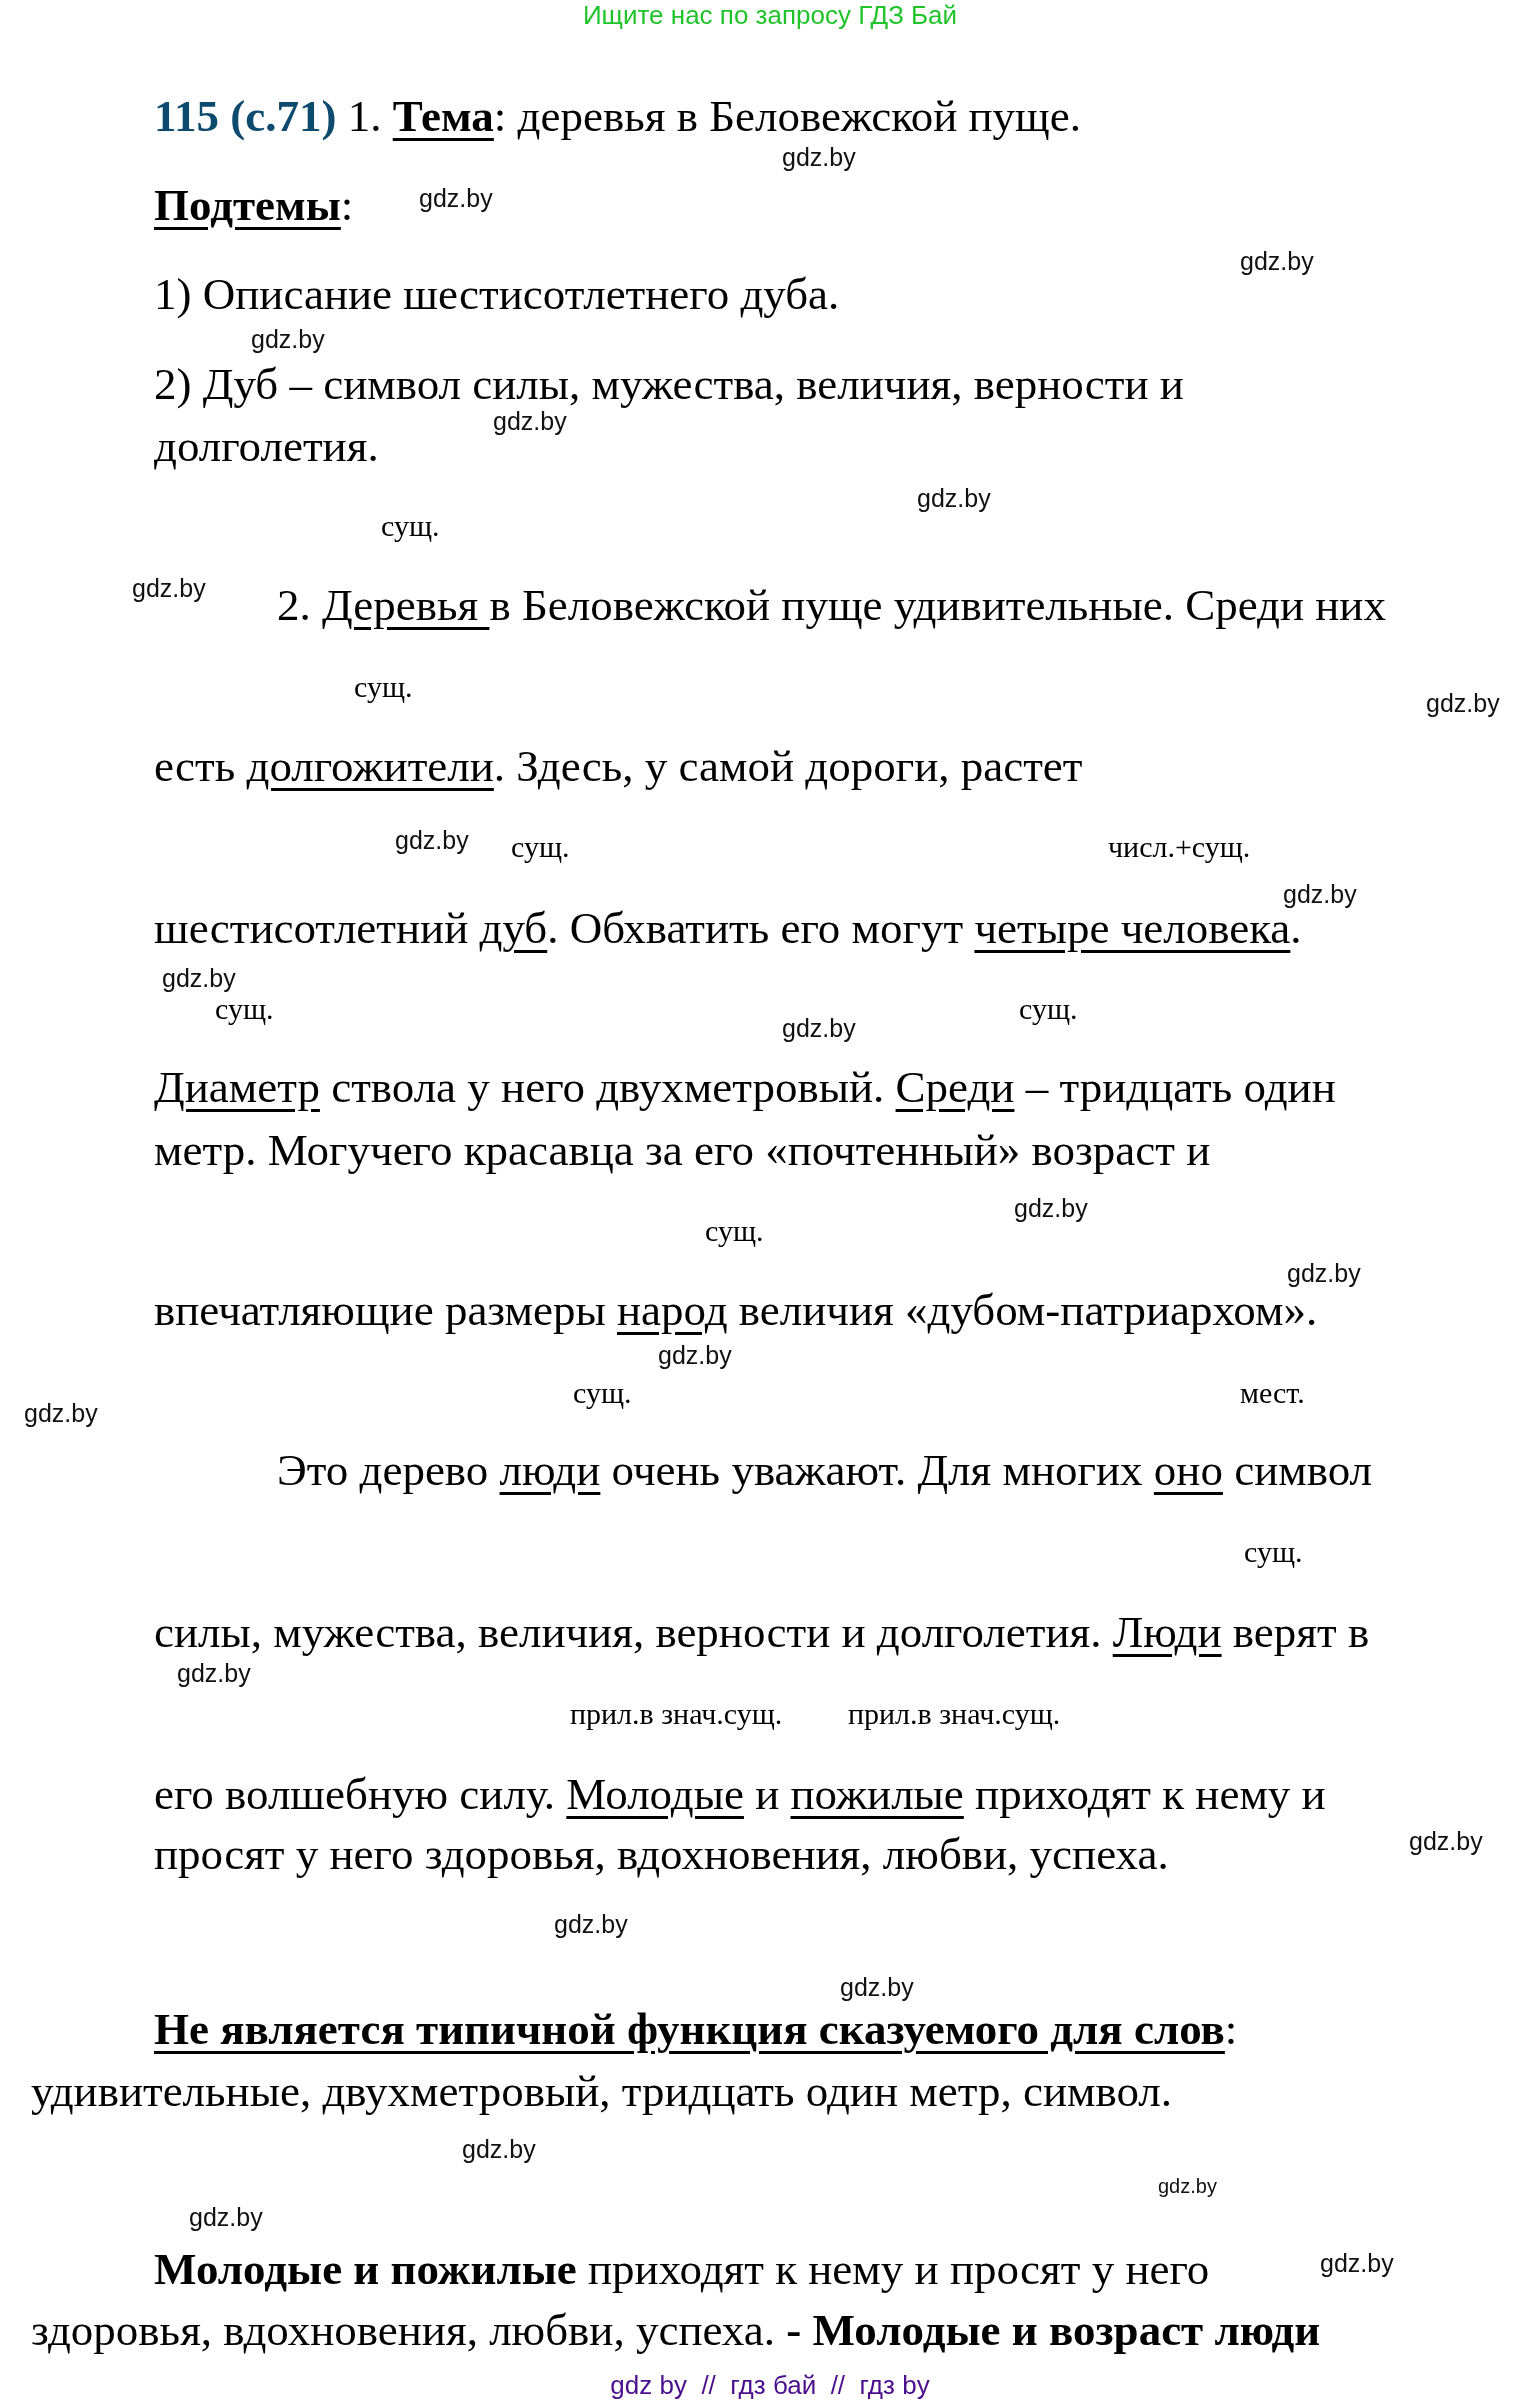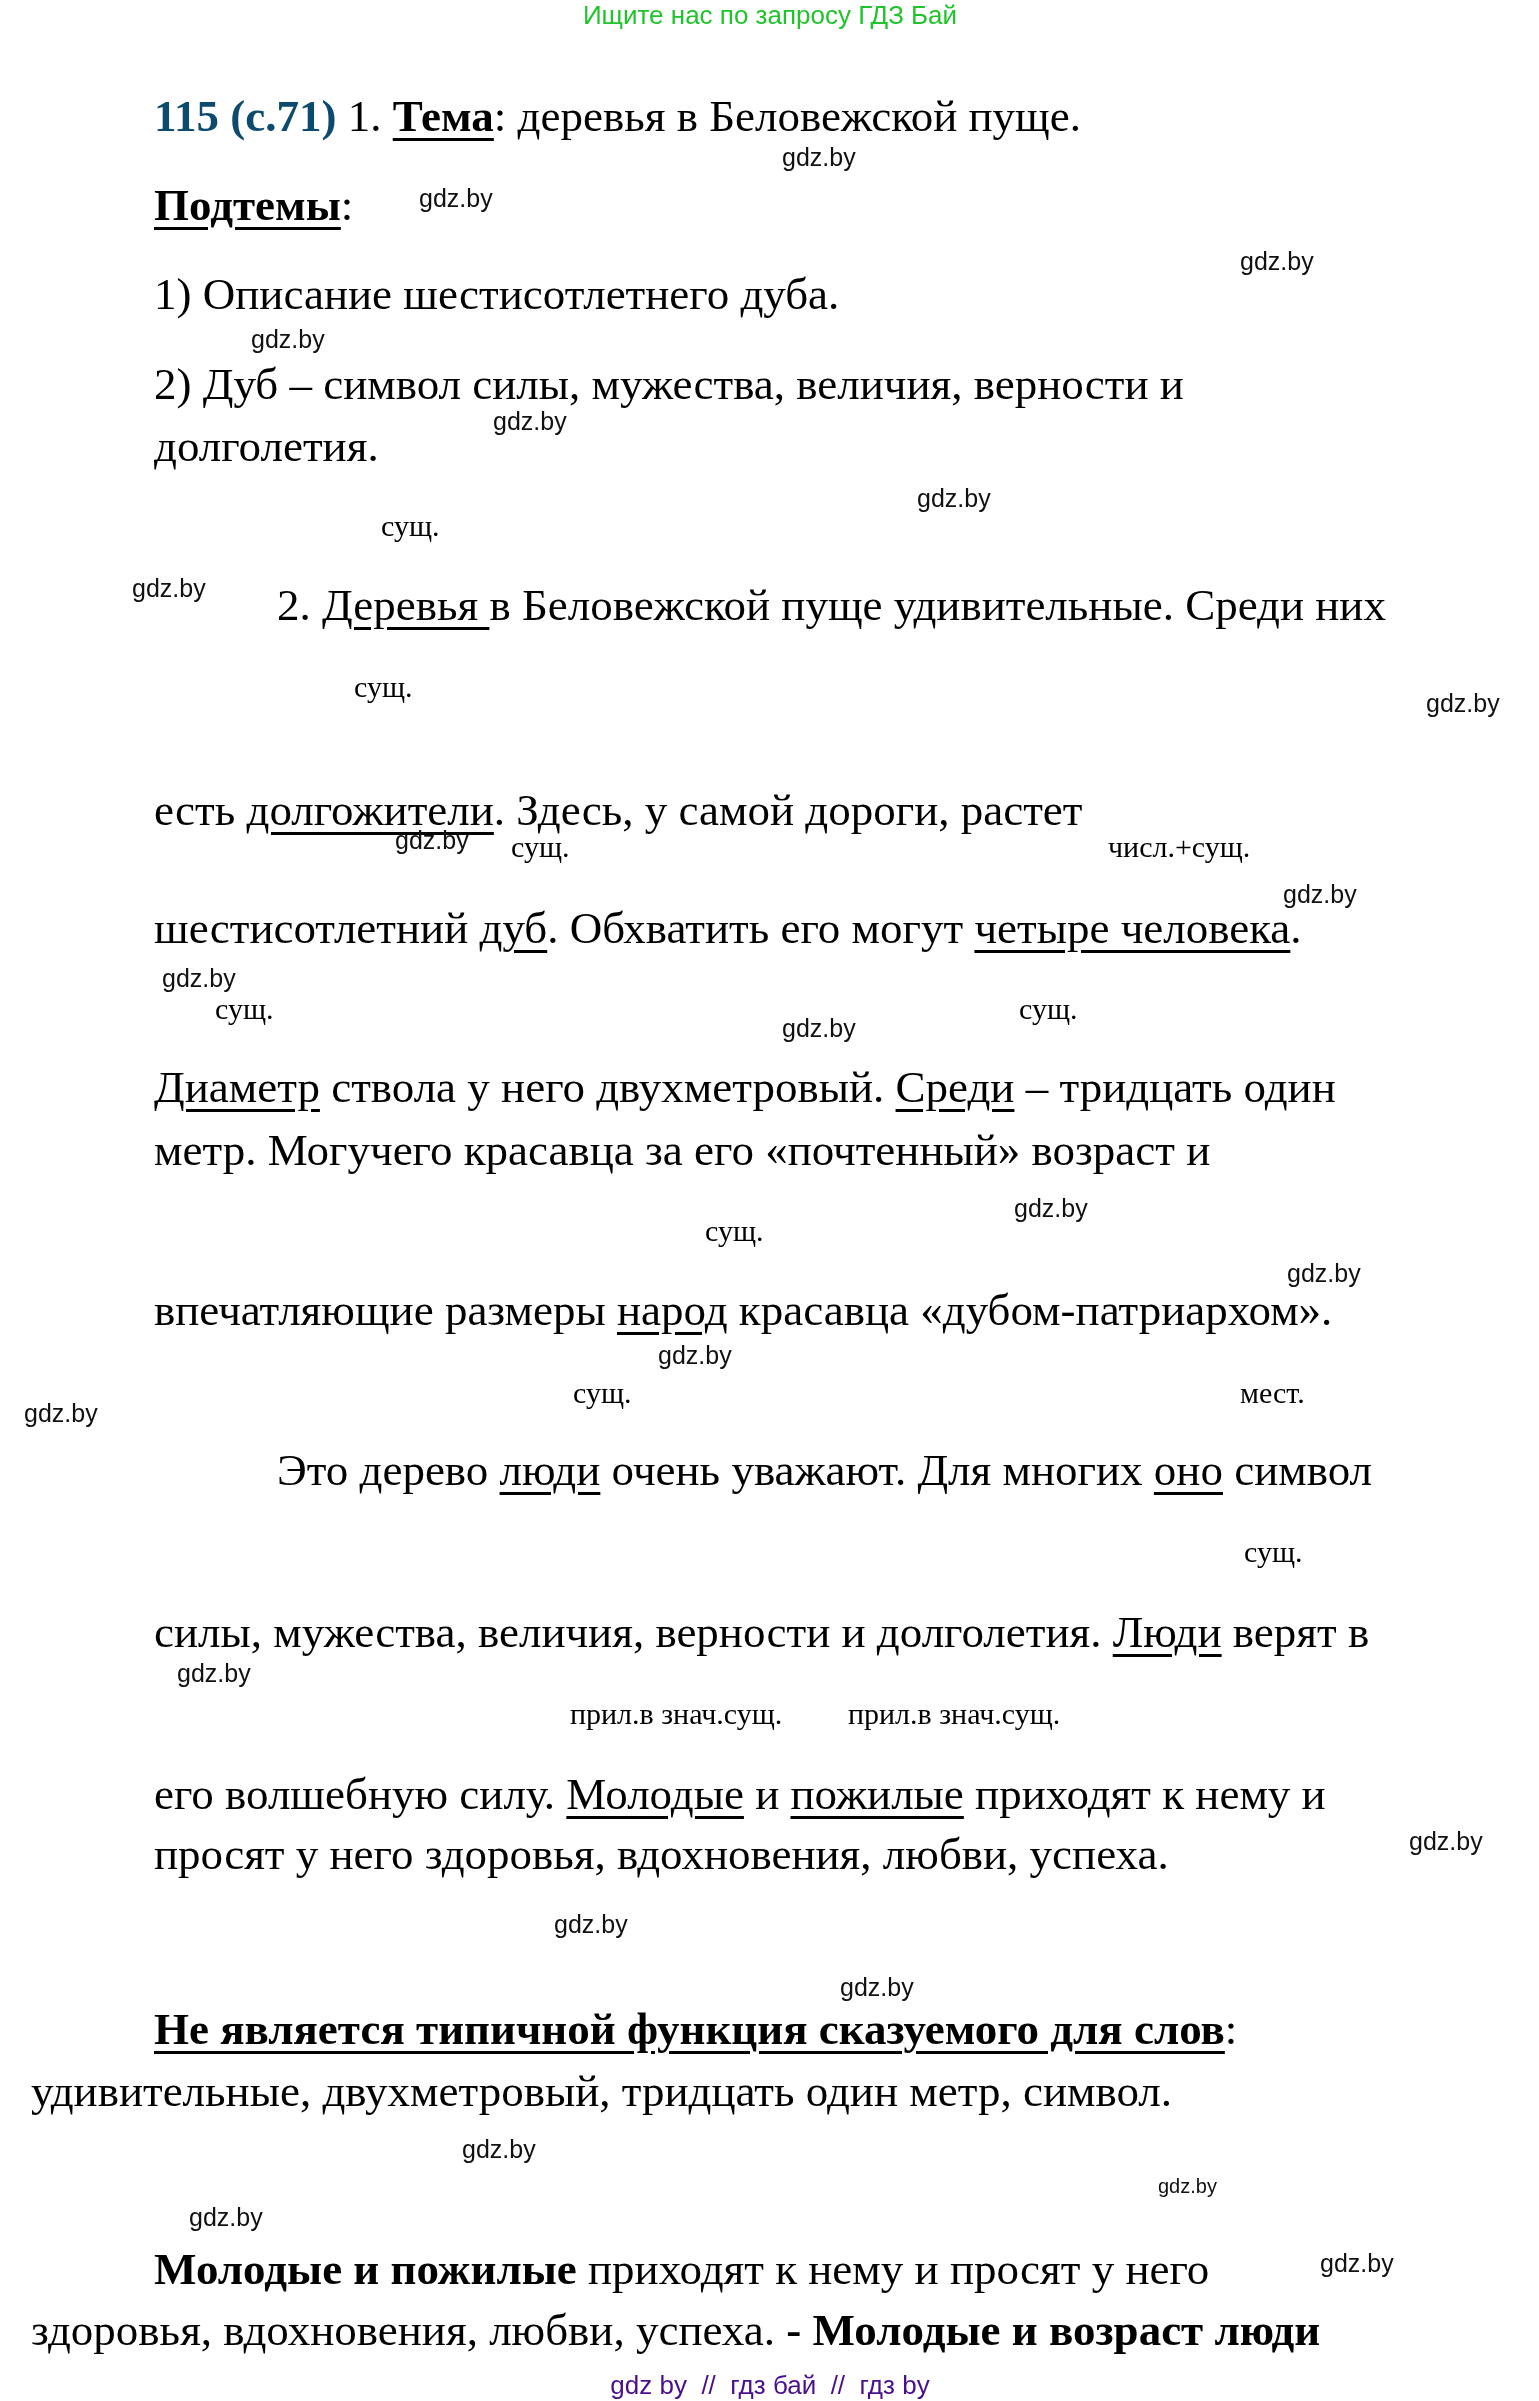--- a/index.html
+++ b/index.html
@@ -41,21 +41,21 @@
 <div class="abs wm" style="left:917px; top:486px;">gdz.by</div>
 
 <div class="abs lbl" style="left:381px; top:511px;">сущ.</div>
 <div class="abs wm" style="left:132px; top:576px;">gdz.by</div>
 <div class="abs txt" style="left:277px; top:583px;">
   <span>2. </span><span class="u">Деревья </span><span>в Беловежской пуще удивительные. Среди них</span>
 </div>
 <div class="abs lbl" style="left:354px; top:672px;">сущ.</div>
 <div class="abs wm" style="left:1426px; top:691px;">gdz.by</div>
 
-<div class="abs txt" style="left:154px; top:744px;margin-top:44px;">
+<div class="abs txt" style="left:154px; top:744px;">
   <span>есть </span><span class="u">долгожители</span><span>. Здесь, у самой дороги, растет</span>
 </div>
 <div class="abs wm" style="left:395px; top:828px;">gdz.by</div>
 <div class="abs lbl" style="left:511px; top:832px;">сущ.</div>
 <div class="abs lbl" style="left:1108px; top:832px;">числ.+сущ.</div>
 <div class="abs wm" style="left:1283px; top:882px;">gdz.by</div>
 
 <div class="abs txt" style="left:154px; top:906px;">
   <span>шестисотлетний </span><span class="u">дуб</span><span>. Обхватить его могут </span><span class="u">четыре человека</span><span>.</span>
 </div>
@@ -68,21 +68,21 @@
   <span class="u">Диаметр</span><span> ствола у него двухметровый. </span><span class="u">Среди</span><span> – тридцать один</span>
 </div>
 <div class="abs txt" style="left:154px; top:1128px;">
   <span>метр. Могучего красавца за его «почтенный» возраст и</span>
 </div>
 <div class="abs wm" style="left:1014px; top:1196px;">gdz.by</div>
 <div class="abs lbl" style="left:705px; top:1216px;">сущ.</div>
 <div class="abs wm" style="left:1287px; top:1261px;">gdz.by</div>
 
 <div class="abs txt" style="left:154px; top:1288px;">
-  <span>впечатляющие размеры </span><span class="u">народ</span><span> красавца «дубом-патриархом».</span>
+  <span>впечатляющие размеры </span><span class="u">народ</span><span> величия «дубом-патриархом».</span>
 </div>
 <div class="abs wm" style="left:658px; top:1343px;">gdz.by</div>
 <div class="abs lbl" style="left:573px; top:1378px;">сущ.</div>
 <div class="abs lbl" style="left:1240px; top:1378px;">мест.</div>
 <div class="abs wm" style="left:24px; top:1401px;">gdz.by</div>
 
 <div class="abs txt" style="left:277px; top:1448px;">
   <span>Это дерево </span><span class="u">люди</span><span> очень уважают. Для многих </span><span class="u">оно</span><span> символ</span>
 </div>
 <div class="abs lbl" style="left:1244px; top:1537px;">сущ.</div>

